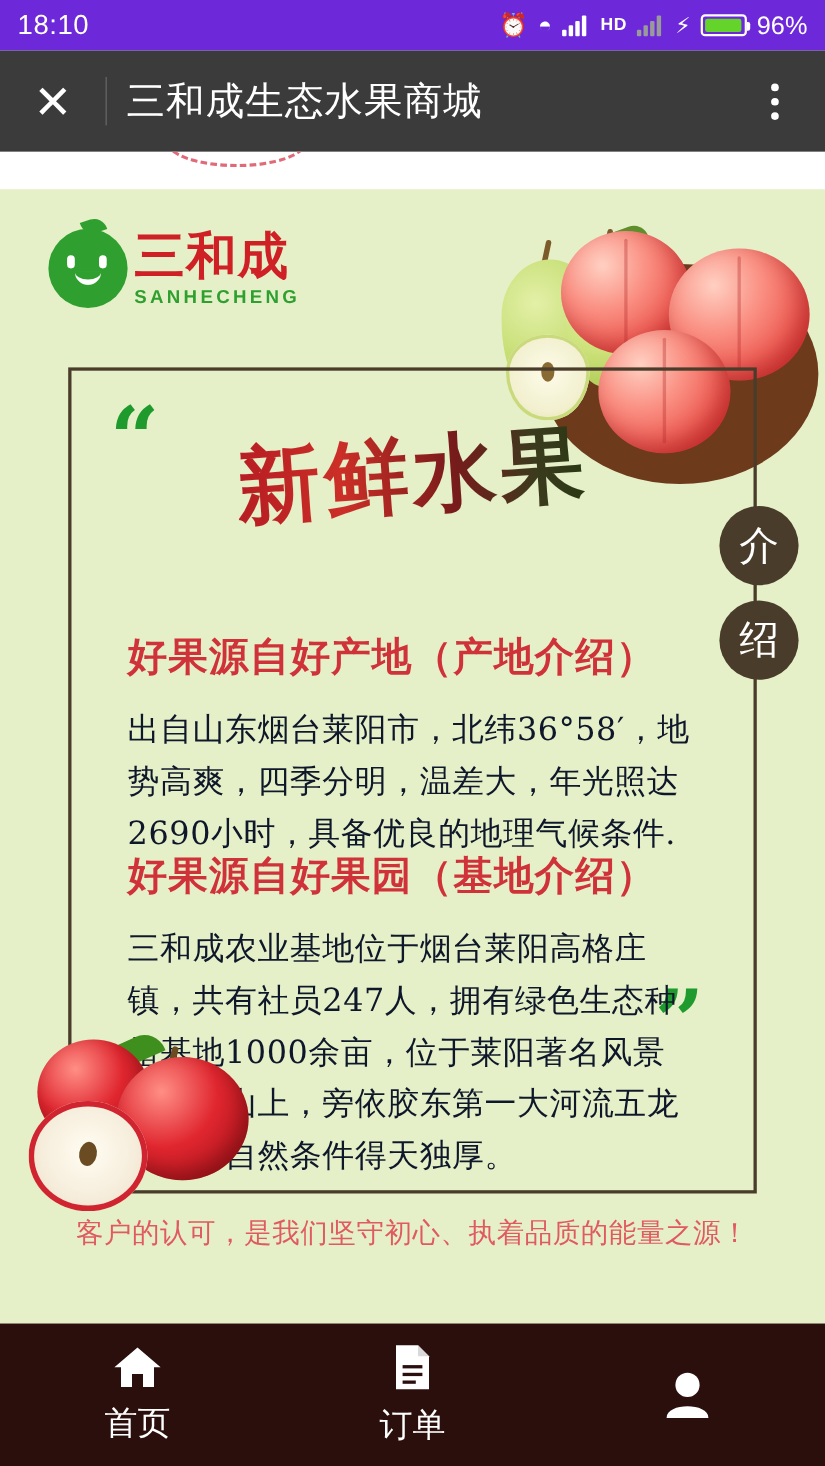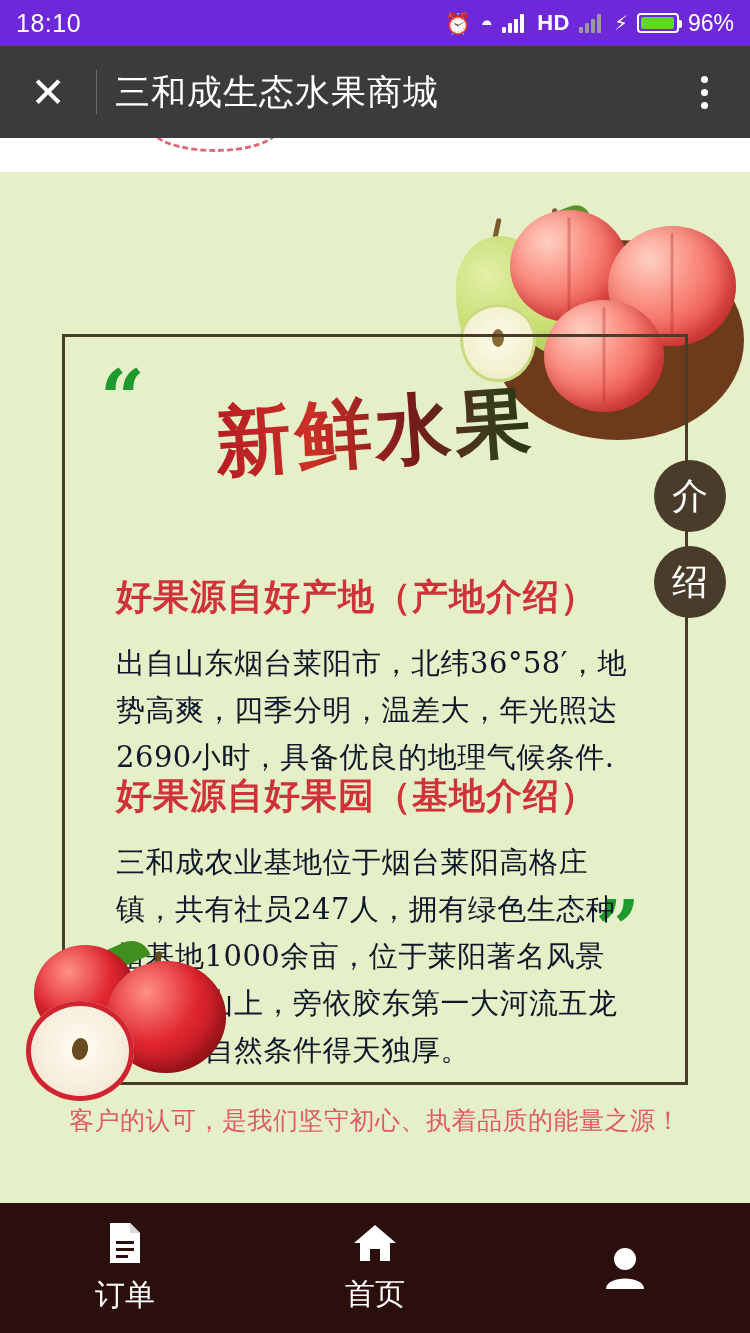--- a/index.html
+++ b/index.html
@@ -39,21 +39,21 @@
   }
   .sig i {
     position: absolute; bottom: 0; width: 4px; background: #fff; border-radius: 1px;
   }
   .sig i:nth-child(1){ left: 0;  height: 6px; }
   .sig i:nth-child(2){ left: 6px; height: 10px; }
   .sig i:nth-child(3){ left: 12px;height: 14px; }
   .sig i:nth-child(4){ left: 18px;height: 19px; }
   .sig.dim i { background: #9a9a9a; }
   .sig.dim i:nth-child(4){ background: #9a9a9a; }
-  .hd-label { font-size: 22px; font-weight: bold; letter-spacing: .5px; }
+  .hd-label { font-size: 16px; font-weight: bold; letter-spacing: .5px; }
   .bolt { font-size: 20px; }
   .batt {
     width: 42px; height: 20px; border: 2px solid #fff; border-radius: 4px;
     position: relative; display: inline-block;
   }
   .batt::after {
     content: ""; position: absolute; right: -5px; top: 5px;
     width: 3px; height: 8px; background: #fff; border-radius: 0 2px 2px 0;
   }
   .batt .fill {
@@ -344,20 +344,33 @@
         <span></span>
     </div>
   </div>
 
   <div class="gap">
     <div class="arc"></div>
   </div>
 
   <div class="content">
 
+    <div class="logo">
+      <div class="logo-mark">
+        <div class="logo-face">
+          <i></i>
+            <i></i>
+            <u></u>
+        </div>
+      </div>
+      <div>
+        <div class="logo-cn">三和成</div>
+        <div class="logo-en">SANHECHENG</div>
+      </div>
+    </div>
 
     <div class="fruit-top">
       <div class="plate"></div>
       <div class="stem stem-a"></div>
       <div class="stem stem-b"></div>
       <div class="leaf-top"></div>
       <div class="pear pear-a"></div>
       <div class="pear pear-b"></div>
       <div class="pear-cut"></div>
       <div class="peach p1"></div>
@@ -394,40 +407,40 @@
       <div class="apple a1"></div>
       <div class="apple-cut"></div>
     </div>
 
     <div class="slogan">客户的认可，是我们坚守初心、执着品质的能量之源！</div>
   </div>
 
   <div class="tabbar">
     <div class="tab">
       <span>
+        <svg width="46" height="42" viewBox="0 0 46 42" aria-hidden="true">
+          <path d="M23 3 L44 21 L38 21 L38 39 L28 39 L28 27 L18 27 L18 39 L8 39 L8 21 L2 21 Z" fill="#ffffff"></path>
+        </svg>
+      </span>
+      <span class="tab-label">首页</span>
+    </div>
+    <div class="tab">
+      <span>
         <svg width="38" height="44" viewBox="0 0 38 44" aria-hidden="true">
           <path d="M4 2 H24 L34 12 V42 H4 Z" fill="#ffffff"></path>
           <path d="M24 2 V12 H34 Z" fill="#d9d9d9"></path>
           <rect x="10" y="20" width="18" height="3" fill="#2b0f0c"></rect>
           <rect x="10" y="27" width="18" height="3" fill="#2b0f0c"></rect>
           <rect x="10" y="34" width="12" height="3" fill="#2b0f0c"></rect>
         </svg>
       </span>
       <span class="tab-label">订单</span>
     </div>
     <div class="tab">
       <span>
-        <svg width="46" height="42" viewBox="0 0 46 42" aria-hidden="true">
-          <path d="M23 3 L44 21 L38 21 L38 39 L28 39 L28 27 L18 27 L18 39 L8 39 L8 21 L2 21 Z" fill="#ffffff"></path>
-        </svg>
-      </span>
-      <span class="tab-label">首页</span>
-    </div>
-    <div class="tab">
-      <span>
         <svg width="42" height="44" viewBox="0 0 42 44" aria-hidden="true">
           <circle cx="21" cy="13" r="11" fill="#ffffff"></circle>
           <path d="M2 43 C2 29 40 29 40 43 Z" fill="#ffffff"></path>
         </svg>
       </span>
     </div>
   </div>
 
 </div>
 

